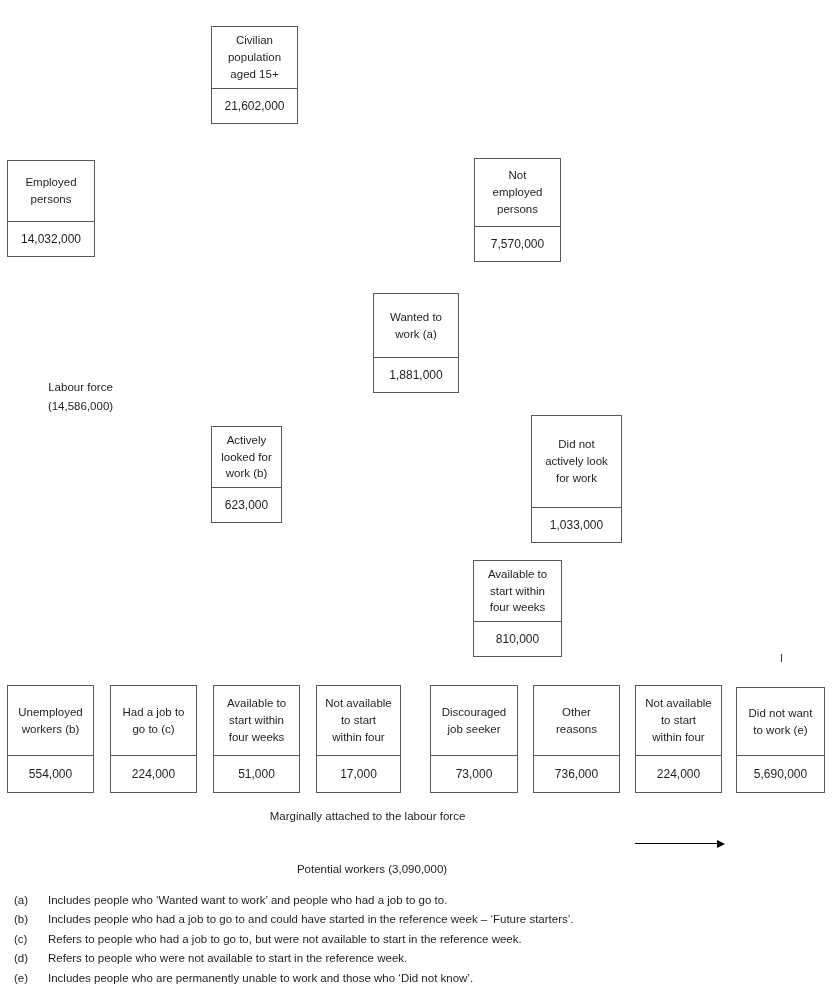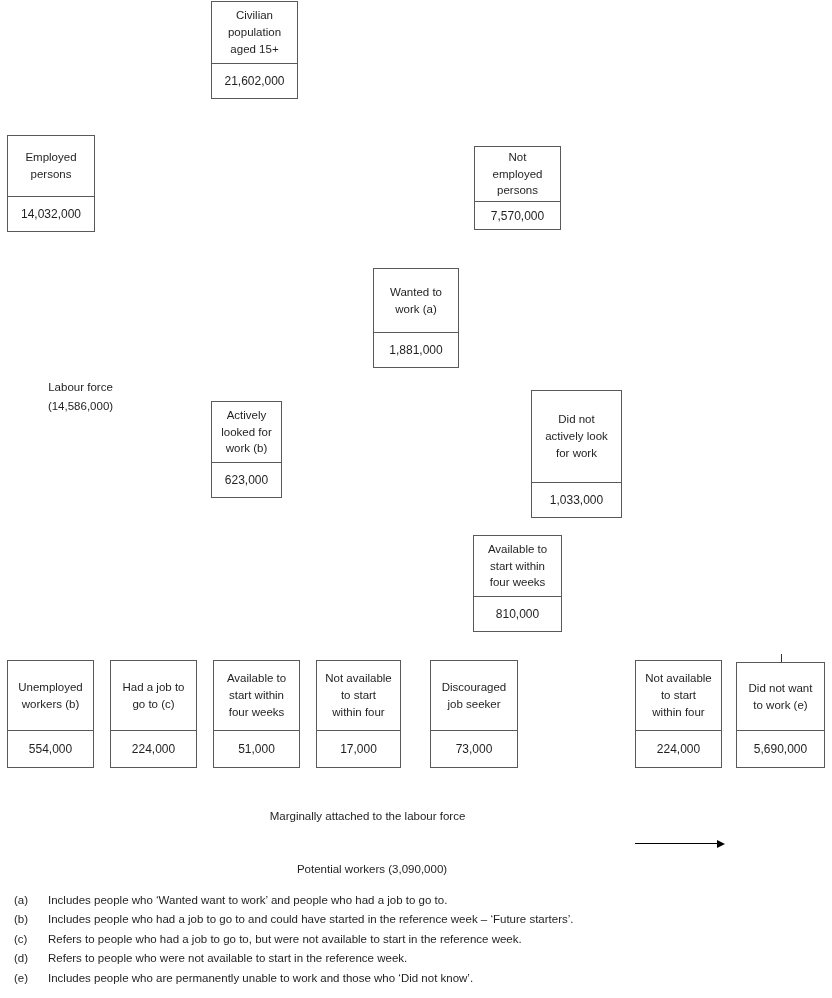--- a/index.html
+++ b/index.html
@@ -12,20 +12,21 @@
     overflow:hidden;
   }
   
   .statbox{
     position:absolute;
     background:#ffffff;
     border:1px solid #595959;
     display:flex;
     flex-direction:column;
     box-sizing:border-box;
+    margin-top:25px;
   }
   .statbox-label{
     flex:1;
     display:flex;
     align-items:center;
     justify-content:center;
     text-align:center;
     white-space:pre-line;
     font-size:11.5px;
     line-height:1.45;
@@ -97,21 +98,21 @@
 aged 15+</div>
     <div class="statbox-value">21,602,000</div>
   </div>
 
   <div class="statbox" style="left:7px;top:135px;width:88px;height:97px">
     <div class="statbox-label">Employed
 persons</div>
     <div class="statbox-value">14,032,000</div>
   </div>
 
-  <div class="statbox" style="left:474px;top:146px;width:87px;height:84px">
+  <div class="statbox" style="left:474px;top:133px;width:87px;height:104px">
     <div class="statbox-label">Not
 employed
 persons</div>
     <div class="statbox-value">7,570,000</div>
   </div>
 
   <div class="statbox" style="left:373px;top:268px;width:86px;height:100px">
     <div class="statbox-label">Wanted to
 work (a)</div>
     <div class="statbox-value">1,881,000</div>
@@ -168,20 +169,25 @@
 within four</div>
     <div class="statbox-value">17,000</div>
   </div>
 
   <div class="statbox statbox--row" style="left:430px;top:660px;width:88px;height:108px">
     <div class="statbox-label">Discouraged
 job seeker</div>
     <div class="statbox-value">73,000</div>
   </div>
 
+  <div class="statbox statbox--row" style="left:533px;top:660px;width:87px;height:108px">
+    <div class="statbox-label">Other
+reasons</div>
+    <div class="statbox-value">736,000</div>
+  </div>
 
   <div class="statbox statbox--row" style="left:635px;top:660px;width:87px;height:108px">
     <div class="statbox-label">Not available
 to start
 within four</div>
     <div class="statbox-value">224,000</div>
   </div>
 
   <div class="statbox statbox--row" style="left:736px;top:662px;width:89px;height:106px">
     <div class="statbox-label">Did not want

